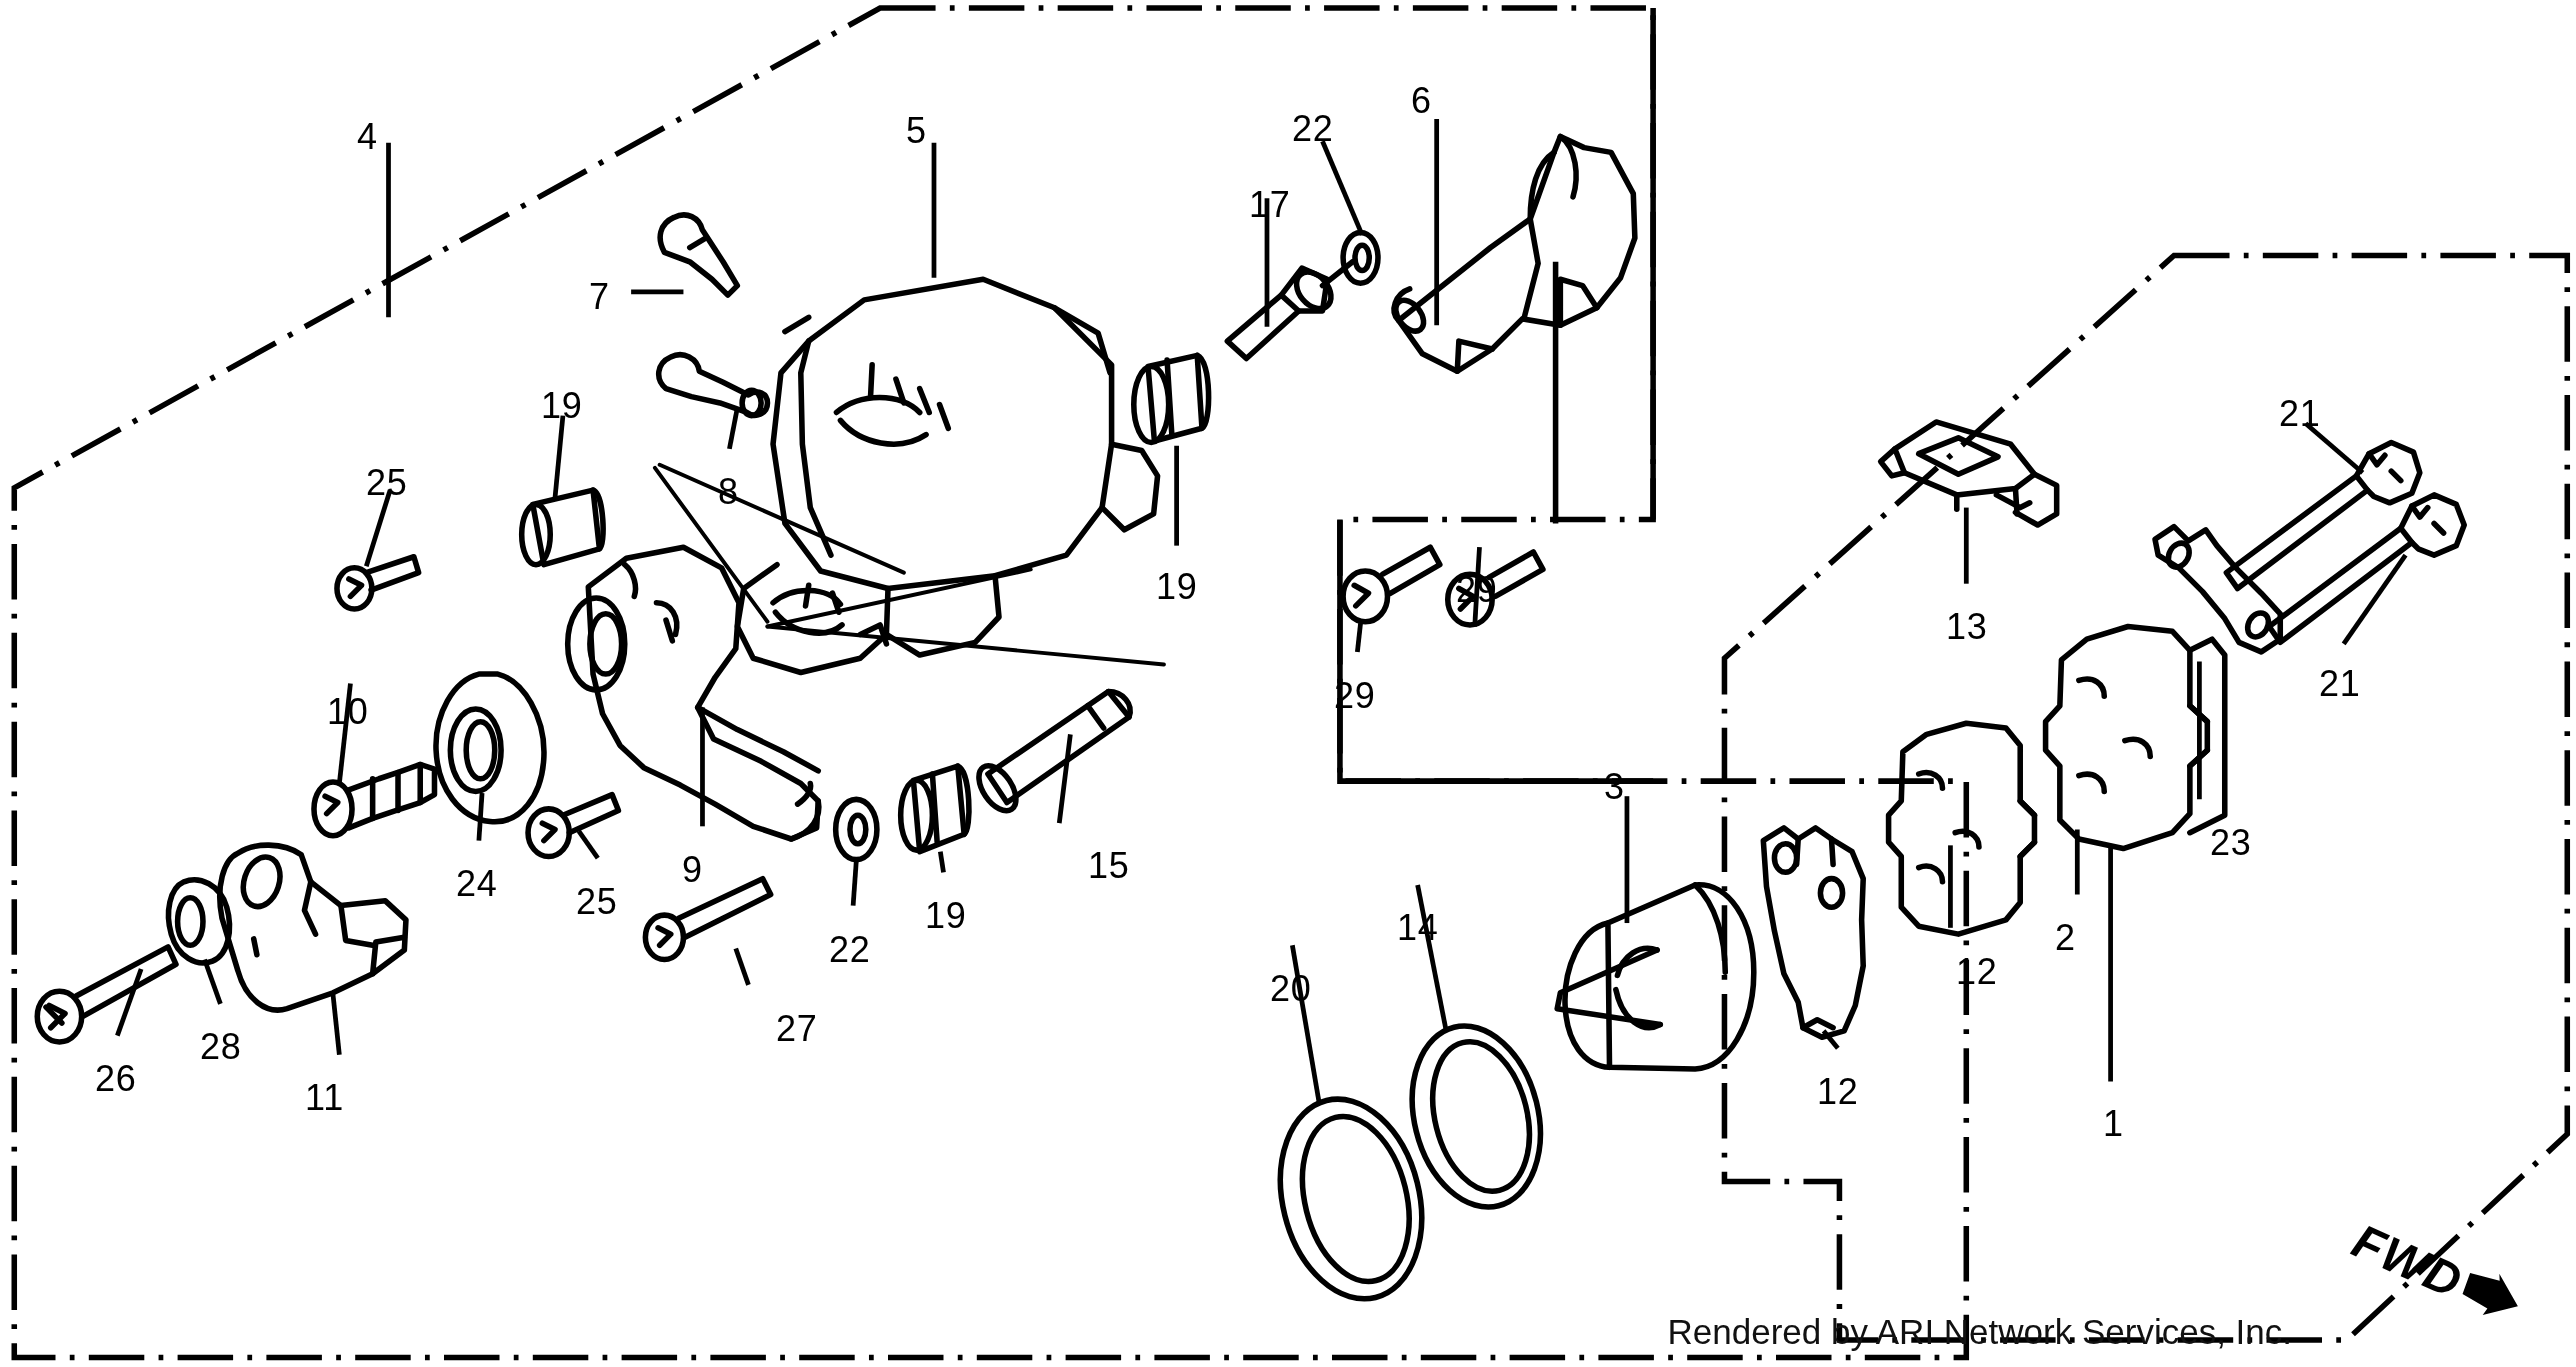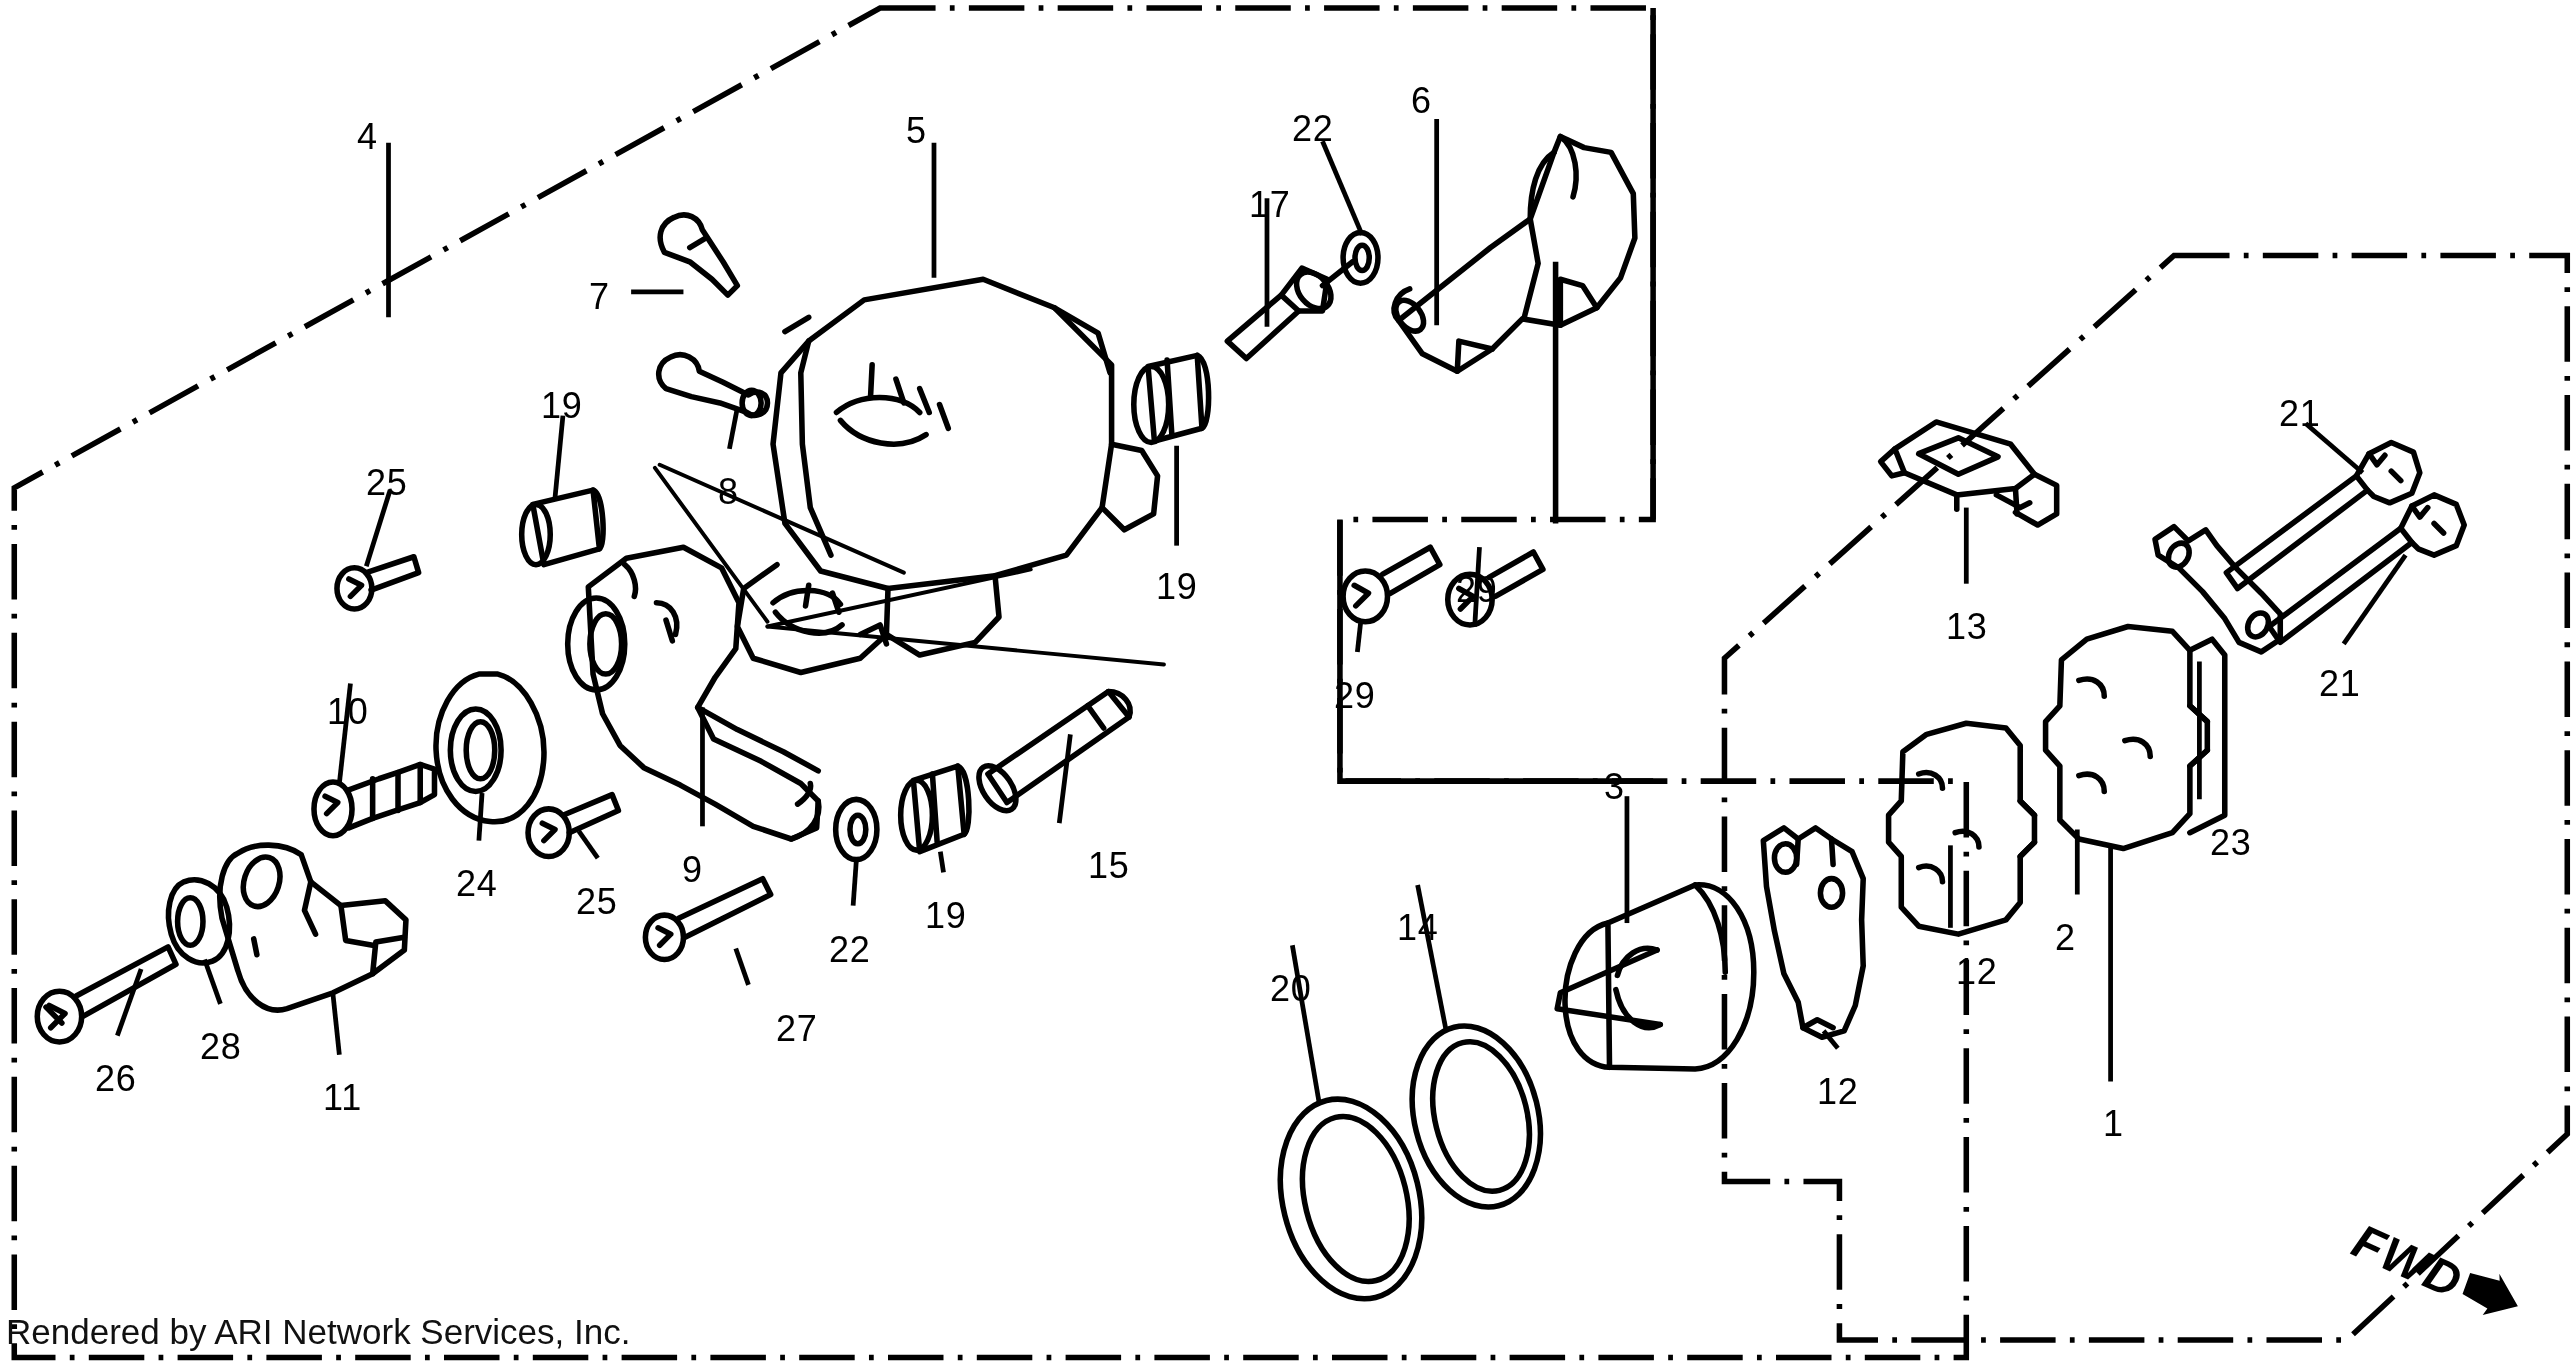--- a/index.html
+++ b/index.html
@@ -2,22 +2,22 @@
 <html style="font-size:12.7px"><head>
 <meta charset="utf-8">
 <style>
   html,body{margin:0;padding:0;background:#ffffff;}
   #stage{position:relative;width:2576px;height:1368px;background:#fff;overflow:hidden;
          font-family:"Liberation Sans", sans-serif;}
   #art{position:absolute;left:0;top:0;width:2576px;height:1368px;}
   .callout{position:absolute;font-family:"Liberation Sans", sans-serif;
            font-size:36px;color:#000;font-weight:400;line-height:1;white-space:nowrap;
            letter-spacing:0.8px;}
-  #footer{position:absolute;left:0;top:1312px;width:2292px;text-align:left;
-          font-family:"Liberation Sans", sans-serif;font-size:35px;color:#111;margin-left:6px;}
+  #footer{position:absolute;left:0;top:1312px;width:2292px;text-align:right;
+          font-family:"Liberation Sans", sans-serif;font-size:35px;color:#111;}
   #fwd{position:absolute;left:2367px;top:1213px;font-family:"Liberation Sans", sans-serif;
        font-size:48px;font-weight:bold;font-style:italic;color:#000;
        transform:rotate(24deg);transform-origin:left top;letter-spacing:1.6px;}
 </style>
 </head>
 <body>
 
 <div id="stage">
 
   <svg id="art" viewBox="0 0 3249 1725" xmlns="http://www.w3.org/2000/svg">
@@ -391,21 +391,21 @@
   <div class="callout" style="left:576px;top:884px;">25</div>
   <div class="callout" style="left:925px;top:898px;">19</div>
   <div class="callout" style="left:1397px;top:910px;">14</div>
   <div class="callout" style="left:829px;top:932px;">22</div>
   <div class="callout" style="left:2055px;top:920px;">2</div>
   <div class="callout" style="left:1930px;top:954px;margin-left:26px;">12</div>
   <div class="callout" style="left:1270px;top:971px;">20</div>
   <div class="callout" style="left:728px;top:1011px;margin-left:48px;">27</div>
   <div class="callout" style="left:95px;top:1061px;">26</div>
   <div class="callout" style="left:200px;top:1029px;">28</div>
-  <div class="callout" style="left:323px;top:1080px;text-align:right;">11</div>
+  <div class="callout" style="left:305px;top:1080px;text-align:right;">11</div>
   <div class="callout" style="left:1817px;top:1074px;">12</div>
   <div class="callout" style="left:2103px;top:1106px;">1</div>
 
   <div id="fwd">
     <span>FWD</span><span style="display:inline-block;vertical-align:middle;margin-left:3.2px;">
       <svg width="62" height="51" viewBox="0 0 78 64" aria-hidden="true">
         <path d="M 2 16 L 40 10 L 36 2 L 74 30 L 38 58 L 40 48 L 4 44 Z" fill="#000"></path>
       </svg>
     </span>
   </div>

